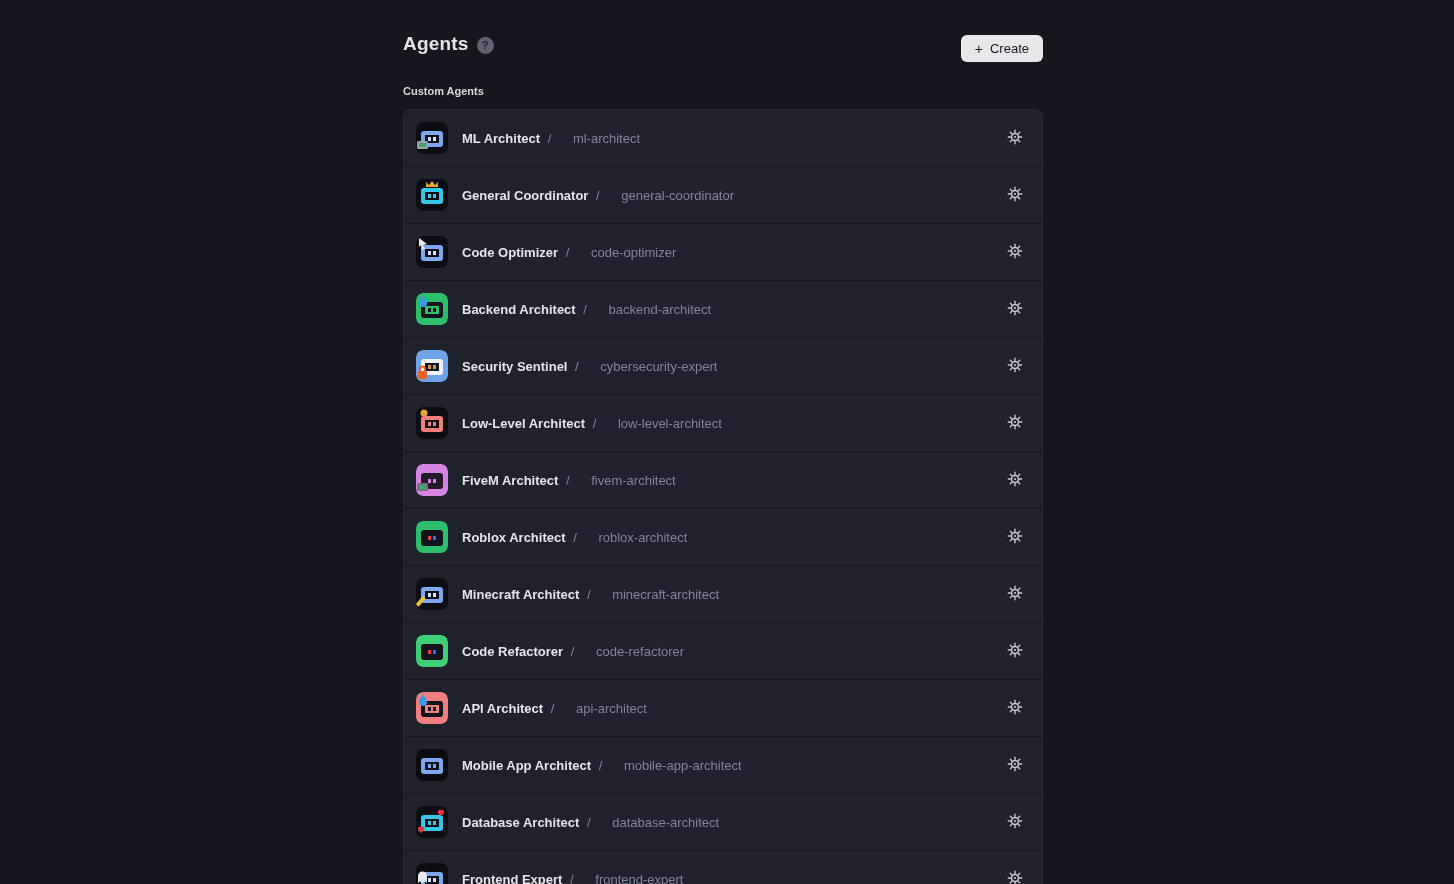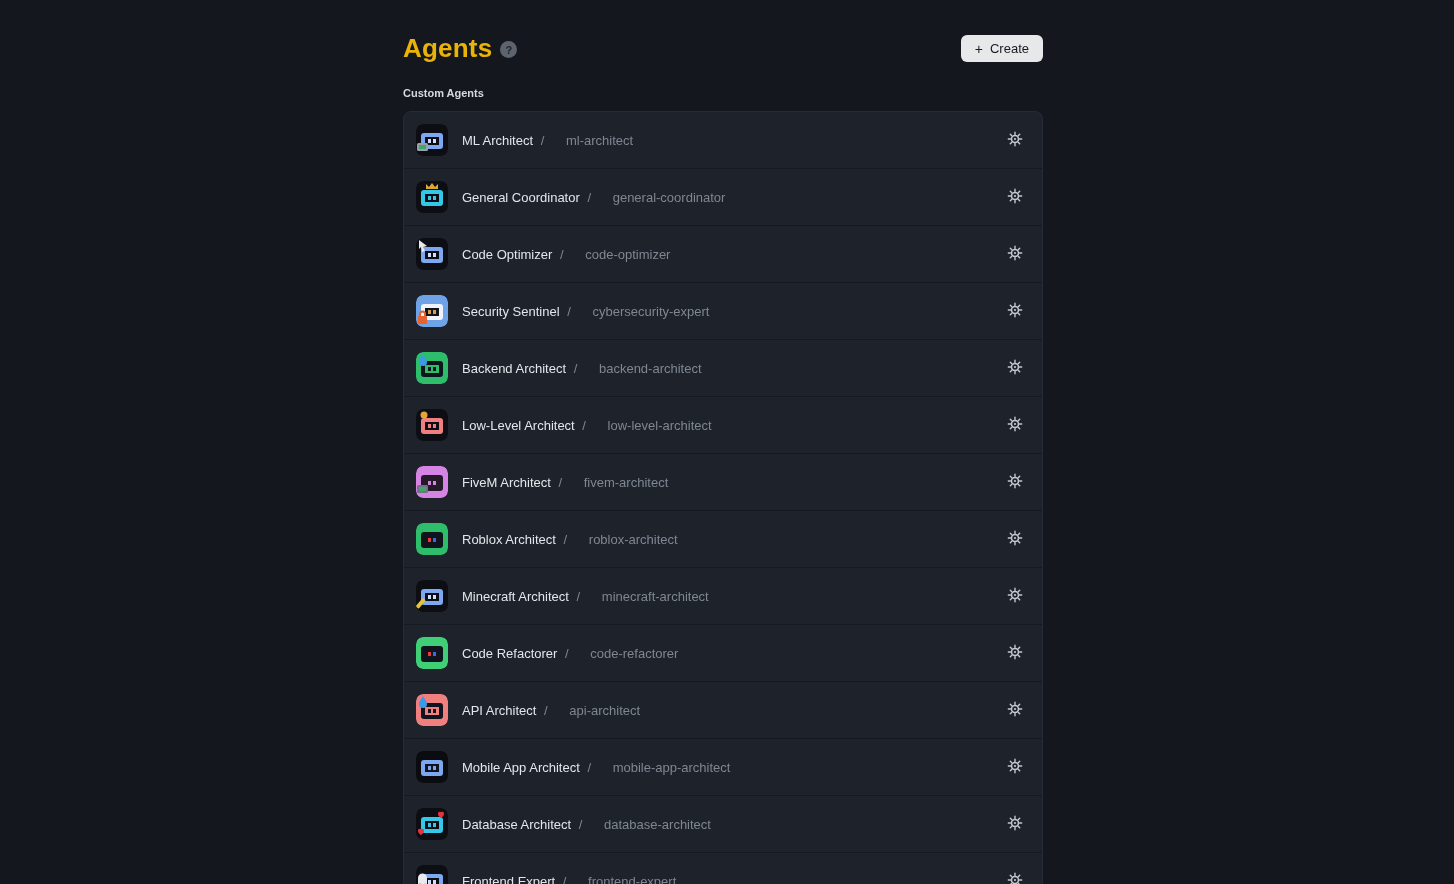--- a/index.html
+++ b/index.html
@@ -21,23 +21,23 @@
     display: flex;
     align-items: flex-start;
     justify-content: space-between;
   }
   .title-wrap {
     display: flex;
     align-items: center;
     gap: 8px;
   }
   .page-title {
-    font-size: 26px;
+    font-size: 19px;
     font-weight: bold;
-    color: #eab308;
+    color: #e5e5e5;
     letter-spacing: 0.2px;
   }
   .help-badge {
     width: 17px;
     height: 17px;
     border-radius: 50%;
     background: #5d646e;
     color: #20242c;
     font-size: 11px;
     font-weight: bold;
@@ -93,21 +93,21 @@
     height: 32px;
     border-radius: 7px;
     overflow: hidden;
     flex: 0 0 32px;
   }
   .agent-text {
     margin-left: 14px;
     font-size: 13px;
     white-space: nowrap;
   }
-  .agent-name { color: #e3e6ea; }
+  .agent-name { color: #e3e6ea; font-weight: bold; }
   .agent-sep, .agent-slug { color: #7f8792; margin-left: 14px; }
   .agent-sep { margin: 0 4px; }
   .gear-btn {
     margin-left: auto;
     background: transparent;
     border: none;
     padding: 0;
     width: 16px;
     height: 16px;
     display: flex;
@@ -199,20 +199,43 @@
       <span><svg width="16" height="16" viewBox="0 0 16 16">
               <path fill="none" stroke="#c6c9ce" stroke-width="1.4" stroke-linecap="round" d="M8 1.3 v2.2 M8 12.5 v2.2 M1.3 8 h2.2 M12.5 8 h2.2 M3.3 3.3 l1.5 1.5 M11.2 11.2 l1.5 1.5 M12.7 3.3 l-1.5 1.5 M4.8 11.2 l-1.5 1.5"></path>
               <circle cx="8" cy="8" r="3.5" fill="none" stroke="#c6c9ce" stroke-width="1.5"></circle>
               <circle cx="8" cy="8" r="1.1" fill="#c6c9ce"></circle>
             </svg></span>
     </button>
   </div>
 
   <div class="agent-row">
     <span class="avatar"><svg width="32" height="32" viewBox="0 0 32 32">
+            <rect width="32" height="32" rx="7" fill="#2ebd6b"></rect>
+            <rect x="5" y="9" width="22" height="16" rx="3" fill="#10141c"></rect>
+            <rect x="9" y="13" width="14" height="8" fill="#2ebd6b"></rect>
+            <rect x="12" y="15" width="3" height="4" fill="#10141c"></rect>
+            <rect x="17" y="15" width="3" height="4" fill="#10141c"></rect>
+            <path d="M7 2 C9 6 11 7 11 10 a4 4 0 0 1 -8 0 C3 7 5 6 7 2 Z" fill="#3b9ae8"></path>
+          </svg></span>
+    <span class="agent-text">
+      <span class="agent-name">Backend Architect</span>
+      <span class="agent-sep">/</span>
+      <span class="agent-slug">backend-architect</span>
+    </span>
+    <button class="gear-btn">
+      <span><svg width="16" height="16" viewBox="0 0 16 16">
+              <path fill="none" stroke="#c6c9ce" stroke-width="1.4" stroke-linecap="round" d="M8 1.3 v2.2 M8 12.5 v2.2 M1.3 8 h2.2 M12.5 8 h2.2 M3.3 3.3 l1.5 1.5 M11.2 11.2 l1.5 1.5 M12.7 3.3 l-1.5 1.5 M4.8 11.2 l-1.5 1.5"></path>
+              <circle cx="8" cy="8" r="3.5" fill="none" stroke="#c6c9ce" stroke-width="1.5"></circle>
+              <circle cx="8" cy="8" r="1.1" fill="#c6c9ce"></circle>
+            </svg></span>
+    </button>
+  </div>
+
+  <div class="agent-row">
+    <span class="avatar"><svg width="32" height="32" viewBox="0 0 32 32">
             <rect width="32" height="32" rx="7" fill="#6fa3e8"></rect>
             <rect x="5" y="9" width="22" height="16" rx="3" fill="#f0f4fa"></rect>
             <rect x="9" y="13" width="14" height="8" fill="#10141c"></rect>
             <rect x="12" y="15" width="3" height="4" fill="#d89a4a"></rect>
             <rect x="17" y="15" width="3" height="4" fill="#d89a4a"></rect>
             <path d="M4 21 v-2 a2.5 2.5 0 0 1 5 0 v2" stroke="#e8622e" stroke-width="2" fill="none"></path>
             <rect x="2" y="21" width="9" height="8" rx="1" fill="#e8622e"></rect>
           </svg></span>
     <span class="agent-text">
       <span class="agent-name">Security Sentinel</span>
@@ -223,43 +246,20 @@
       <span><svg width="16" height="16" viewBox="0 0 16 16">
               <path fill="none" stroke="#c6c9ce" stroke-width="1.4" stroke-linecap="round" d="M8 1.3 v2.2 M8 12.5 v2.2 M1.3 8 h2.2 M12.5 8 h2.2 M3.3 3.3 l1.5 1.5 M11.2 11.2 l1.5 1.5 M12.7 3.3 l-1.5 1.5 M4.8 11.2 l-1.5 1.5"></path>
               <circle cx="8" cy="8" r="3.5" fill="none" stroke="#c6c9ce" stroke-width="1.5"></circle>
               <circle cx="8" cy="8" r="1.1" fill="#c6c9ce"></circle>
             </svg></span>
     </button>
   </div>
 
   <div class="agent-row">
     <span class="avatar"><svg width="32" height="32" viewBox="0 0 32 32">
-            <rect width="32" height="32" rx="7" fill="#2ebd6b"></rect>
-            <rect x="5" y="9" width="22" height="16" rx="3" fill="#10141c"></rect>
-            <rect x="9" y="13" width="14" height="8" fill="#2ebd6b"></rect>
-            <rect x="12" y="15" width="3" height="4" fill="#10141c"></rect>
-            <rect x="17" y="15" width="3" height="4" fill="#10141c"></rect>
-            <path d="M7 2 C9 6 11 7 11 10 a4 4 0 0 1 -8 0 C3 7 5 6 7 2 Z" fill="#3b9ae8"></path>
-          </svg></span>
-    <span class="agent-text">
-      <span class="agent-name">Backend Architect</span>
-      <span class="agent-sep">/</span>
-      <span class="agent-slug">backend-architect</span>
-    </span>
-    <button class="gear-btn">
-      <span><svg width="16" height="16" viewBox="0 0 16 16">
-              <path fill="none" stroke="#c6c9ce" stroke-width="1.4" stroke-linecap="round" d="M8 1.3 v2.2 M8 12.5 v2.2 M1.3 8 h2.2 M12.5 8 h2.2 M3.3 3.3 l1.5 1.5 M11.2 11.2 l1.5 1.5 M12.7 3.3 l-1.5 1.5 M4.8 11.2 l-1.5 1.5"></path>
-              <circle cx="8" cy="8" r="3.5" fill="none" stroke="#c6c9ce" stroke-width="1.5"></circle>
-              <circle cx="8" cy="8" r="1.1" fill="#c6c9ce"></circle>
-            </svg></span>
-    </button>
-  </div>
-
-  <div class="agent-row">
-    <span class="avatar"><svg width="32" height="32" viewBox="0 0 32 32">
             <rect width="32" height="32" rx="7" fill="#0c0e13"></rect>
             <rect x="5" y="9" width="22" height="16" rx="3" fill="#f08080"></rect>
             <rect x="9" y="13" width="14" height="8" fill="#0c0e13"></rect>
             <rect x="12" y="15" width="3" height="4" fill="#f08080"></rect>
             <rect x="17" y="15" width="3" height="4" fill="#f08080"></rect>
             <circle cx="8" cy="6" r="3.5" fill="#e8a23a"></circle>
           </svg></span>
     <span class="agent-text">
       <span class="agent-name">Low-Level Architect</span>
       <span class="agent-sep">/</span>

